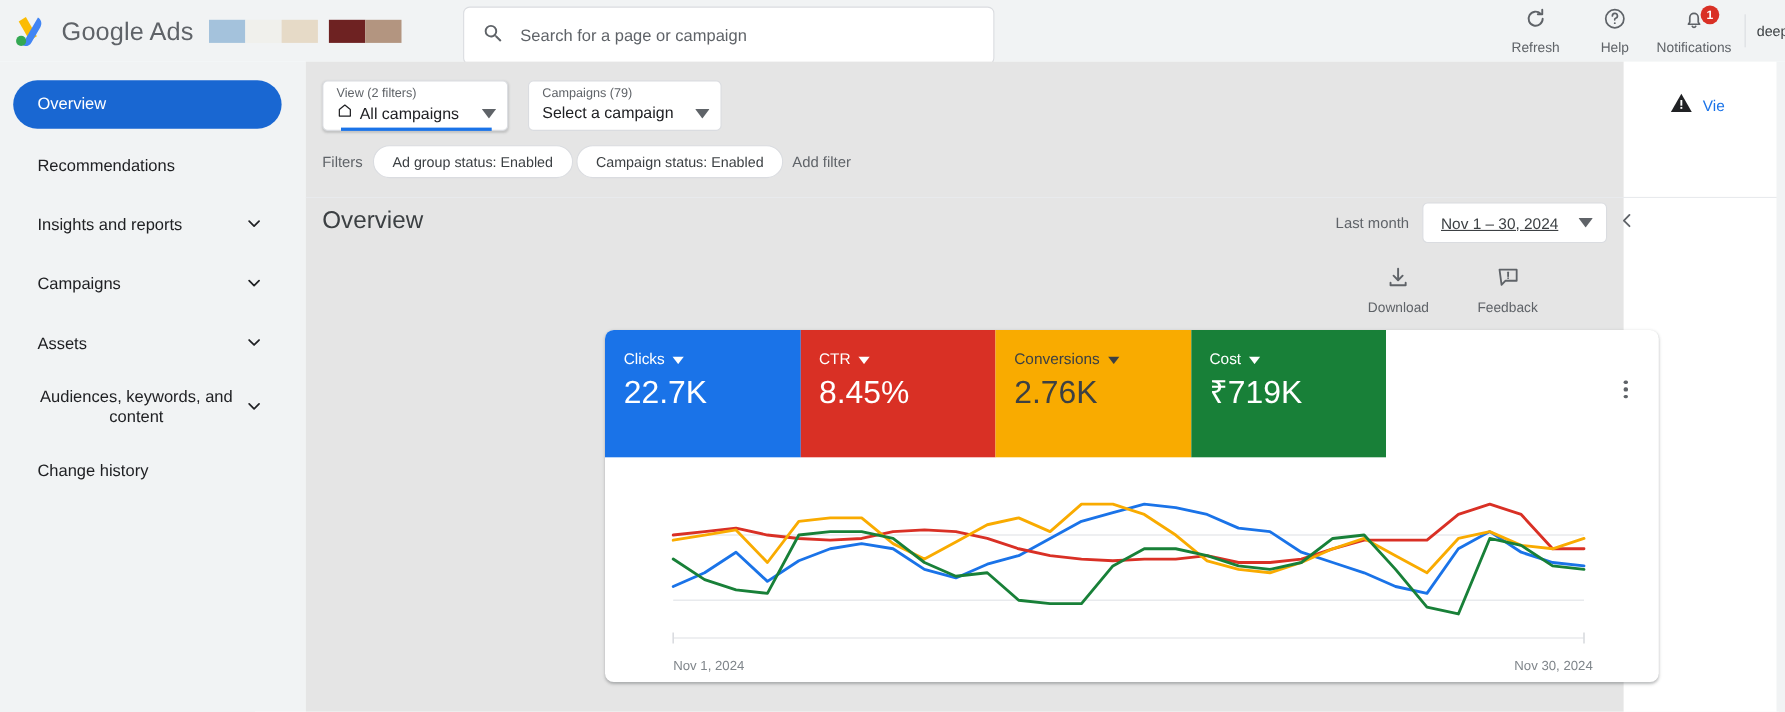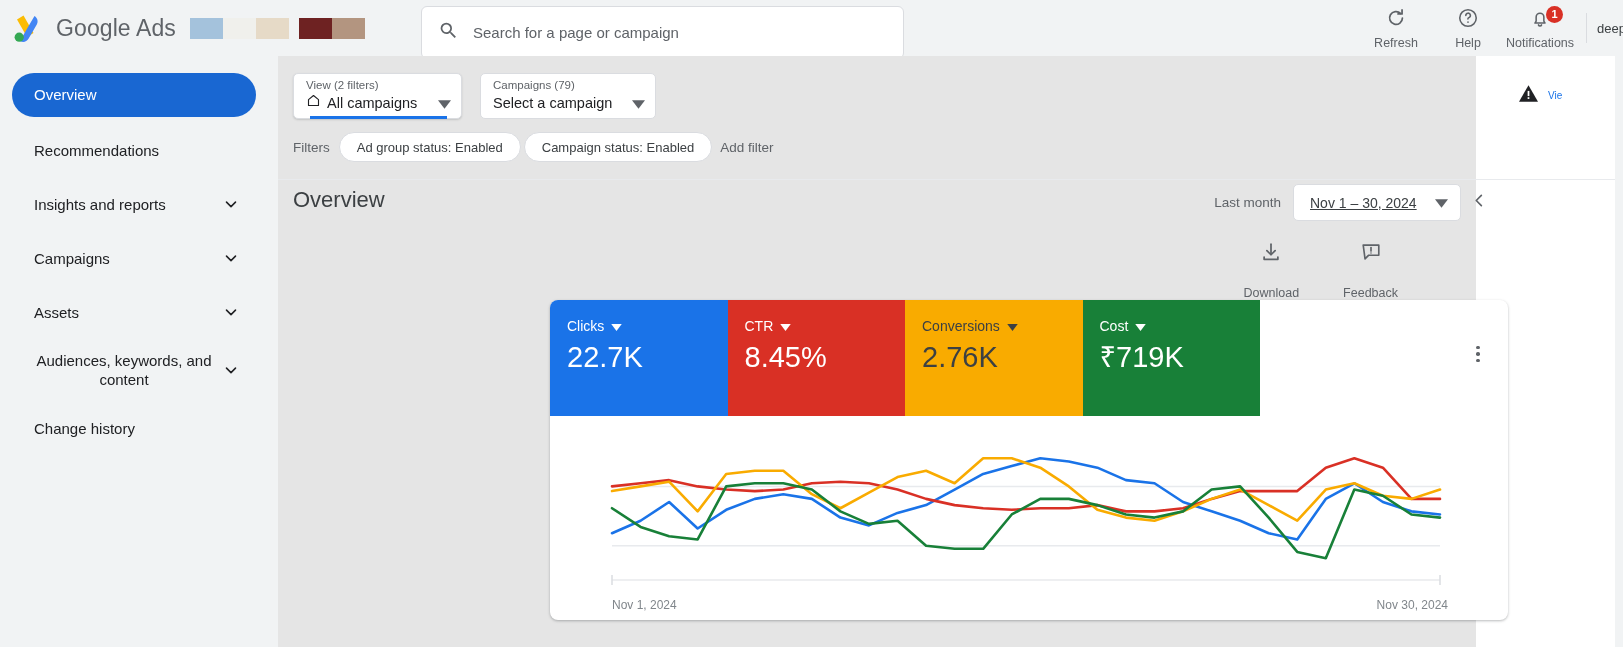--- a/index.html
+++ b/index.html
@@ -128,21 +128,21 @@
 
   .page-title {
     position: absolute; left: 15px; top: 131px;
     font-size: 22px; color: #3c4043; font-weight: 400;
   }
 
   .warn-row {
     position: absolute; left: 1240px; top: 28px;
     display: flex; align-items: center; gap: 9px; cursor: pointer;
   }
-  .warn-text { font-size: 10px; color: #1a73e8; white-space: nowrap; }
+  .warn-text { font-size: 14px; color: #1a73e8; white-space: nowrap; }
 
   .date-row {
     position: absolute; right: -10px; top: 128px;
     display: flex; align-items: center; gap: 12px;
   }
   .date-prefix { font-size: 13.5px; color: #5f6368; }
   .date-box {
     height: 37px; min-width: 168px; border: 1px solid #dadce0;
     border-radius: 5px; background: #fff;
     display: flex; align-items: center; justify-content: space-between;
@@ -151,21 +151,21 @@
   .date-val { font-size: 14px; color: #3c4043; white-space: nowrap; }
   .date-arrow { margin-left: 18px; }
   .nav-arrow { font-size: 18px; color: #5f6368; cursor: pointer; }
 
   .tool-row {
     position: absolute; right: 78px; top: 185px;
     display: flex; gap: 44px;
   }
   .tool-btn {
     display: flex; flex-direction: column; align-items: center;
-    gap: 19px; cursor: pointer;
+    gap: 5px; cursor: pointer;
   }
   .tool-btn .lbl { font-size: 12.5px; color: #5f6368; white-space: nowrap; }
 
   
   .card {
     position: absolute; left: 272px; top: 244px;
     width: 958px; height: 320px;
     background: #fff; border-radius: 8px;
     box-shadow: 0 1px 3px rgba(60,64,67,.25), 0 1px 2px rgba(60,64,67,.12);
     overflow: visible;

